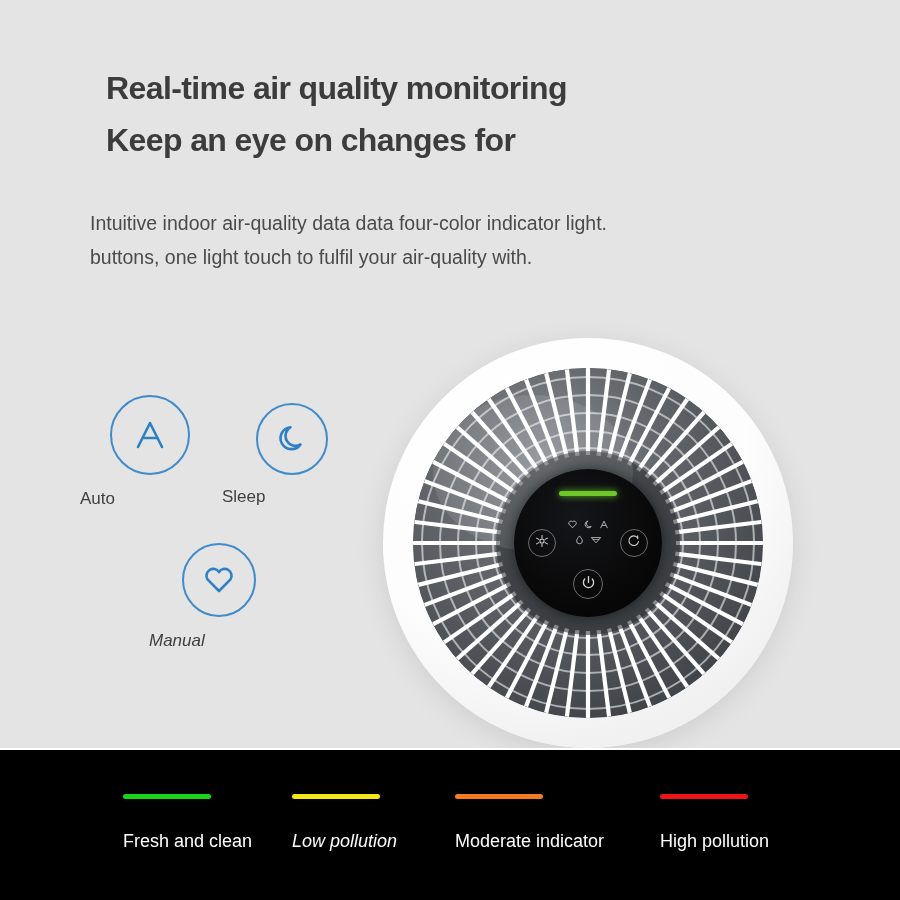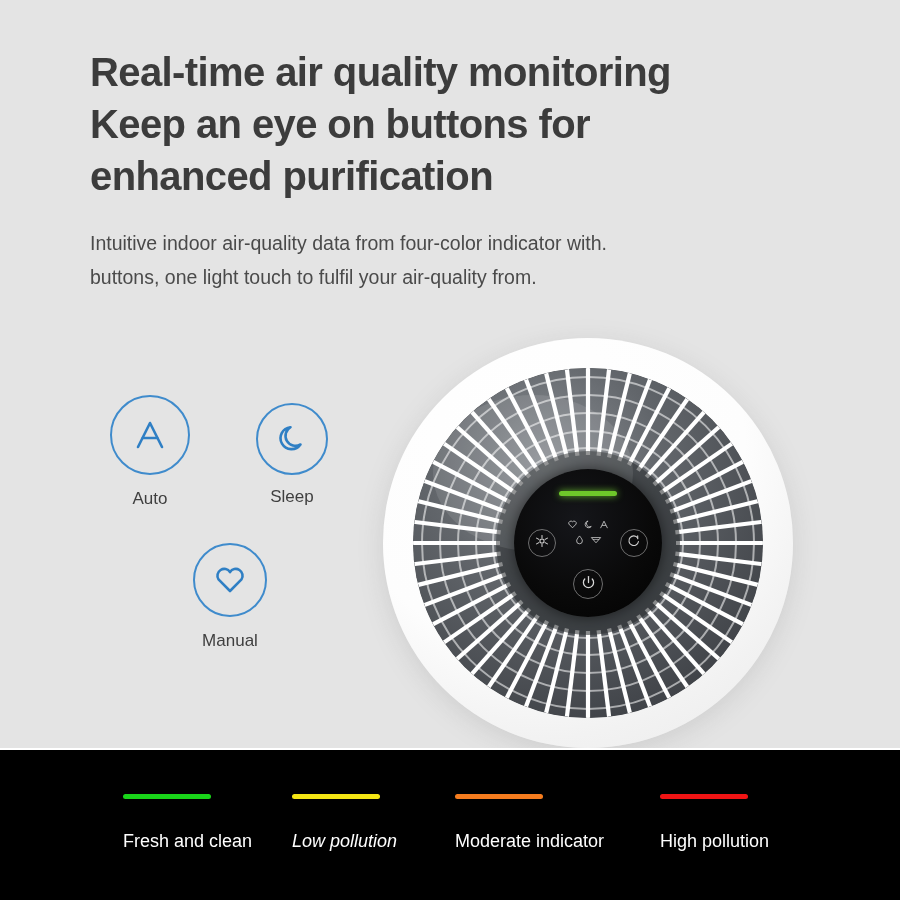--- a/index.html
+++ b/index.html
@@ -16,26 +16,26 @@
   }
 
   
   .copy-block {
     position: absolute;
     left: 90px;
     top: 46px;
     width: 700px;
   }
   .headline {
-    font-size: 40px;
+    font-size: 32px;
     line-height: 52px;
     font-weight: bold;
     color: #3c3c3c;
     letter-spacing: -0.6px;
-    margin: 0;
+    margin: 16px;
   }
   .headline span { display: block; }
   .subcopy {
     margin: 0;
     padding-top: 24px;
     font-size: 19.5px;
     line-height: 34px;
     color: #4a4a4a;
     font-weight: 300;
   }
@@ -44,26 +44,26 @@
   
   .modes {
     position: absolute;
     left: 0;
     top: 395px;
     width: 380px;
     height: 290px;
   }
   .mode {
     position: absolute;
-    text-align: center;
+    text-align: left;
     width: 140px;
   }
   .mode-auto   { left: 80px;  top: 0px; }
   .mode-sleep  { left: 222px; top: 8px; }
-  .mode-manual { left: 160px; top: 148px; }
+  .mode-manual { left: 149px; top: 148px; font-style: italic; }
 
   .mode-ring {
     width: 80px;
     height: 80px;
     margin: 0 auto;
     border: 2px solid #3f8bcc;
     border-radius: 50%;
     display: flex;
     align-items: center;
     justify-content: center;
@@ -191,26 +191,25 @@
     font-weight: 300;
     white-space: nowrap;
   }
 </style>
 </head>
 <body>
 
 <div class="copy-block">
   <h1 class="headline">
     <span>Real-time air quality monitoring</span>
-    <span>Keep an eye on buttons for</span>
-    <span>enhanced purification</span>
+    <span>Keep an eye on changes for</span>
   </h1>
   <p class="subcopy">
-    <span>Intuitive indoor air-quality data from four-color indicator with.</span>
-    <span>buttons, one light touch to fulfil your air-quality from.</span>
+    <span>Intuitive indoor air-quality data data four-color indicator light.</span>
+    <span>buttons, one light touch to fulfil your air-quality with.</span>
   </p>
 </div>
 
 <div class="modes">
 
   <div class="mode mode-auto">
     <div class="mode-ring">
       <span>
         <svg width="44" height="44" viewBox="0 0 44 44">
           <path d="M10 34 L22 10 L34 34" fill="none" stroke="#2f7fc4" stroke-width="2.6" stroke-linecap="round" stroke-linejoin="round"></path>

